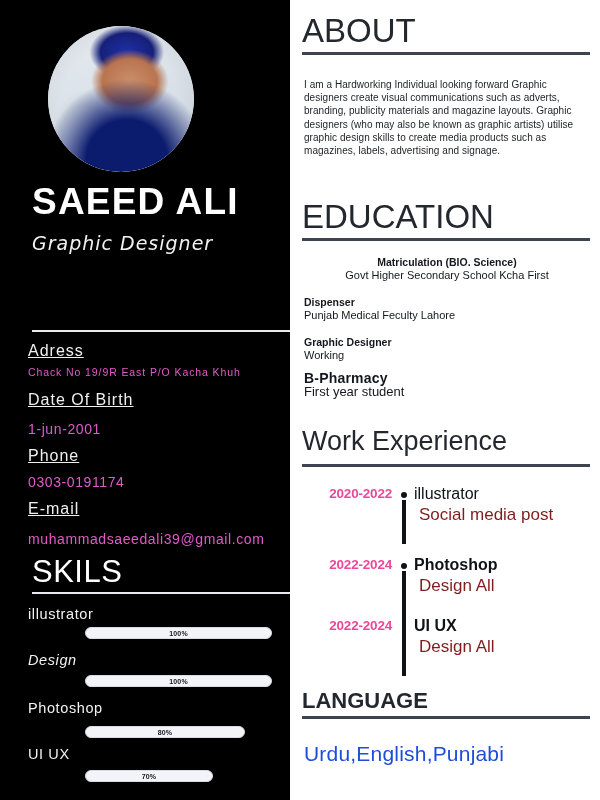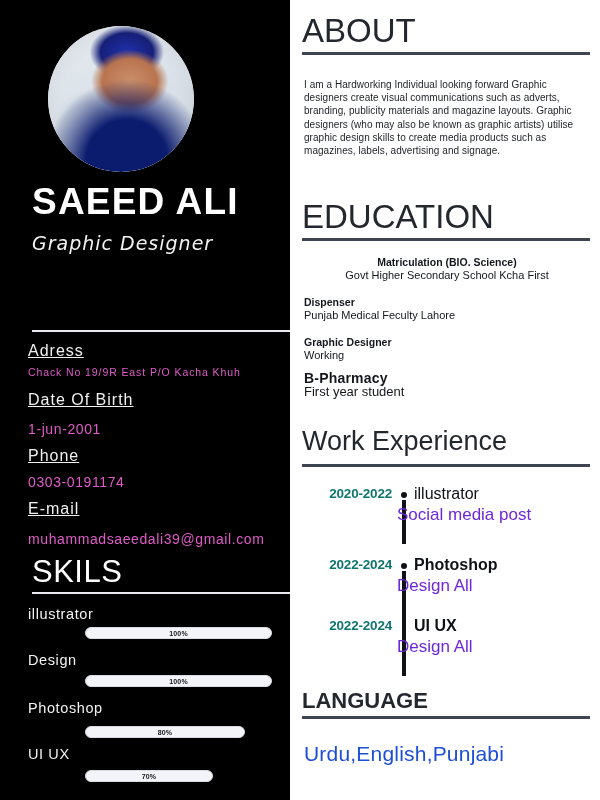--- a/index.html
+++ b/index.html
@@ -215,21 +215,21 @@
     left: 10px;
     right: 6px;
     height: 58px;
   }
   .exp-date {
     position: absolute;
     left: 0;
     top: 0;
     width: 92px;
     text-align: right;
-    color: #0f766e;
+    color: #ec4899;
     font-size: 13.5px;
     font-weight: bold;
     letter-spacing: -0.2px;
     white-space: nowrap;
   }
   .exp-dot {
     position: absolute;
     left: 101px;
     top: 6px;
     width: 6px;
@@ -250,23 +250,23 @@
     left: 114px;
     top: -1px;
     color: #0f1216;
     font-size: 16px;
     font-weight: bold;
     white-space: nowrap;
   }
   .exp-title.light { font-weight: normal; }
   .exp-sub {
     position: absolute;
-    left: 97px;
+    left: 119px;
     top: 19px;
-    color: #6d28d9;
+    color: #7f1d1d;
     font-size: 17px;
     font-weight: normal;
     white-space: nowrap;
     text-align: center;
   }
 
   .lang-text {
     position: absolute;
     left: 14px;
     top: 742px;
@@ -307,21 +307,21 @@
     <div class="field-value" style="top:531px;">muhammadsaeedali39@gmail.com</div>
 
     <div class="side-heading" style="top:556px;">SKILS</div>
     <div class="side-rule" style="top:592px;"></div>
 
     <div class="skill-label" style="top:606px;">illustrator</div>
     <div class="skill-bar" style="top:627px; width:187px;">
       <span class="skill-pct">100%</span>
     </div>
 
-    <div class="skill-label" style="top:652px;">Design</div>
+    <div class="skill-label" style="top:652px;font-style:italic;">Design</div>
     <div class="skill-bar" style="top:675px; width:187px;">
       <span class="skill-pct">100%</span>
     </div>
 
     <div class="skill-label" style="top:700px;">Photoshop</div>
     <div class="skill-bar" style="top:726px; width:160px;">
       <span class="skill-pct">80%</span>
     </div>
 
     <div class="skill-label" style="top:746px;">UI  UX</div>

